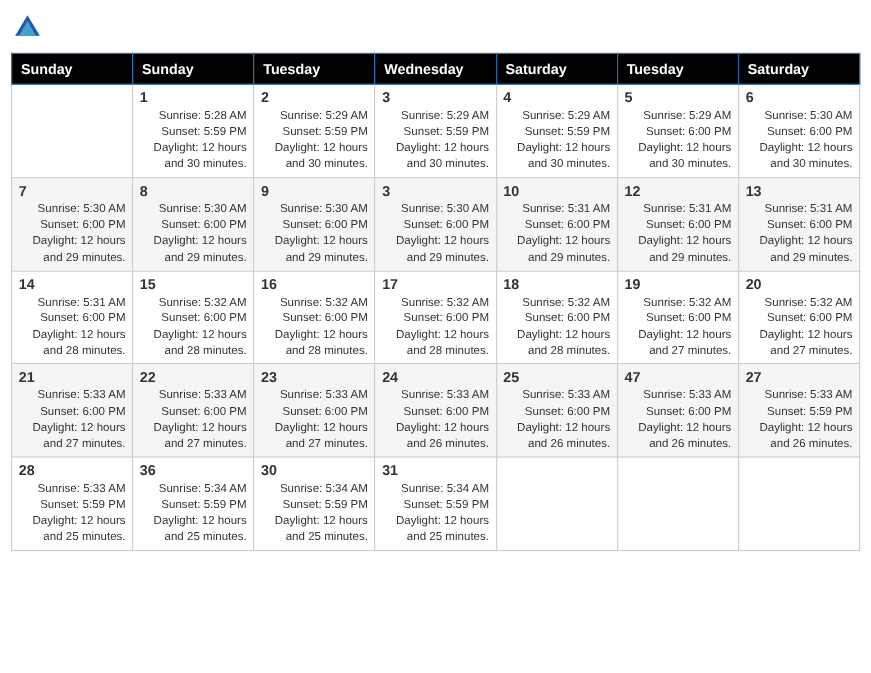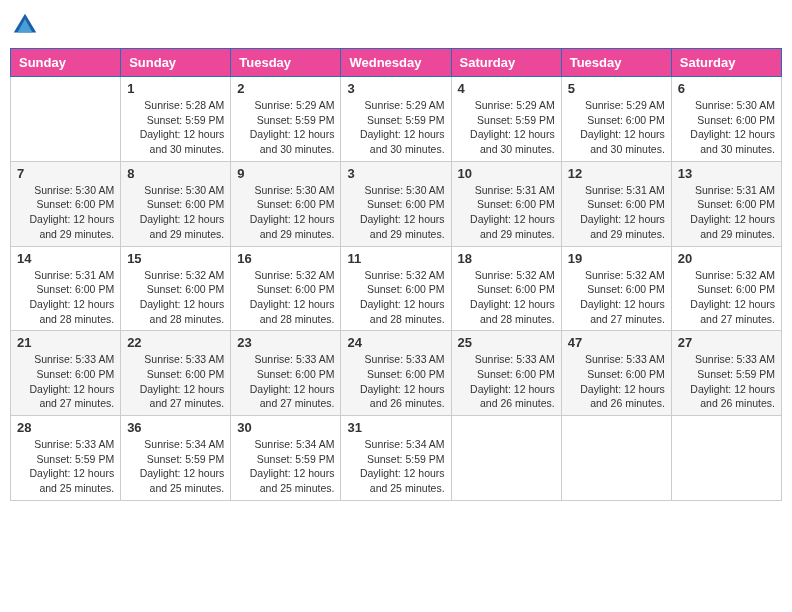--- a/index.html
+++ b/index.html
@@ -52,21 +52,21 @@
     .location {
       font-size: 15px;
       color: #555;
     }
     table {
       width: 100%;
       border-collapse: collapse;
       font-size: 11px;
     }
     thead tr th {
-      background-color: #ec4899;
+      background-color: #000000;
       color: #fff;
       text-align: left;
       padding: 6px 8px;
       font-size: 13px;
       font-weight: bold;
       border: 1px solid #2a6db5;
     }
     tbody tr td {
       border: 1px solid #ccc;
       vertical-align: top;
@@ -242,21 +242,21 @@
 and 28 minutes.</div>
         </td>
         <td>
           <span class="day-number">16</span>
           <div class="day-info" style="white-space: pre-line;">Sunrise: 5:32 AM
 Sunset: 6:00 PM
 Daylight: 12 hours
 and 28 minutes.</div>
         </td>
         <td>
-          <span class="day-number">11</span>
+          <span class="day-number">17</span>
           <div class="day-info" style="white-space: pre-line;">Sunrise: 5:32 AM
 Sunset: 6:00 PM
 Daylight: 12 hours
 and 28 minutes.</div>
         </td>
         <td>
           <span class="day-number">18</span>
           <div class="day-info" style="white-space: pre-line;">Sunrise: 5:32 AM
 Sunset: 6:00 PM
 Daylight: 12 hours

